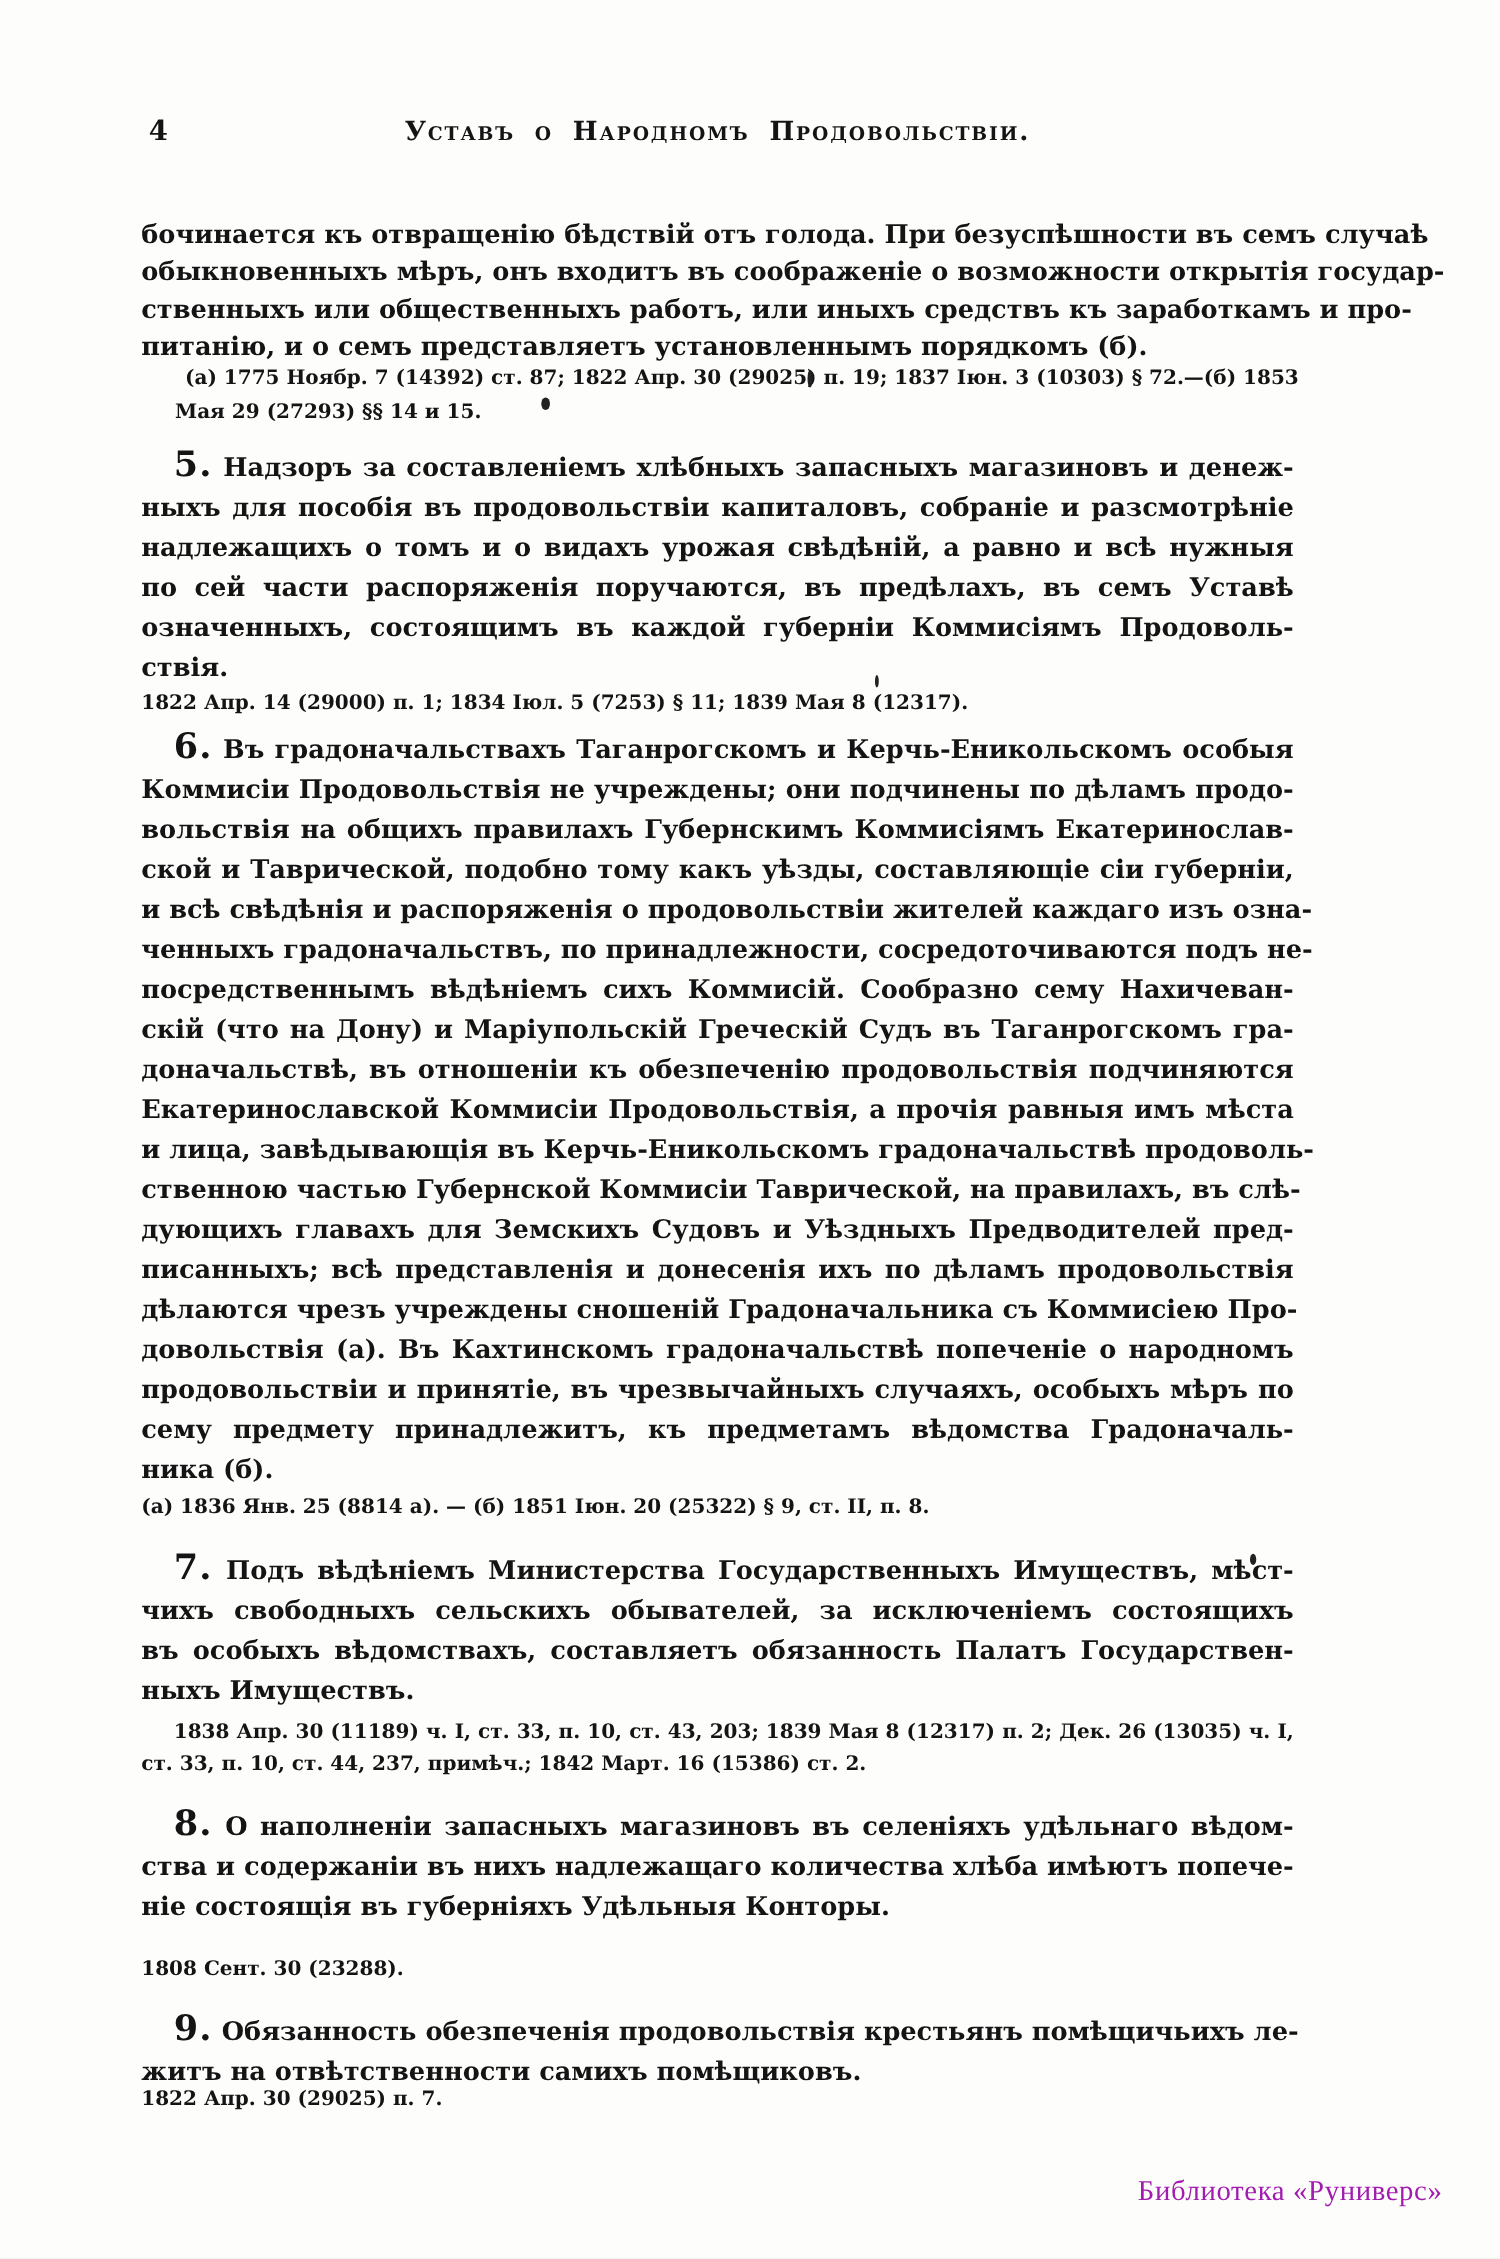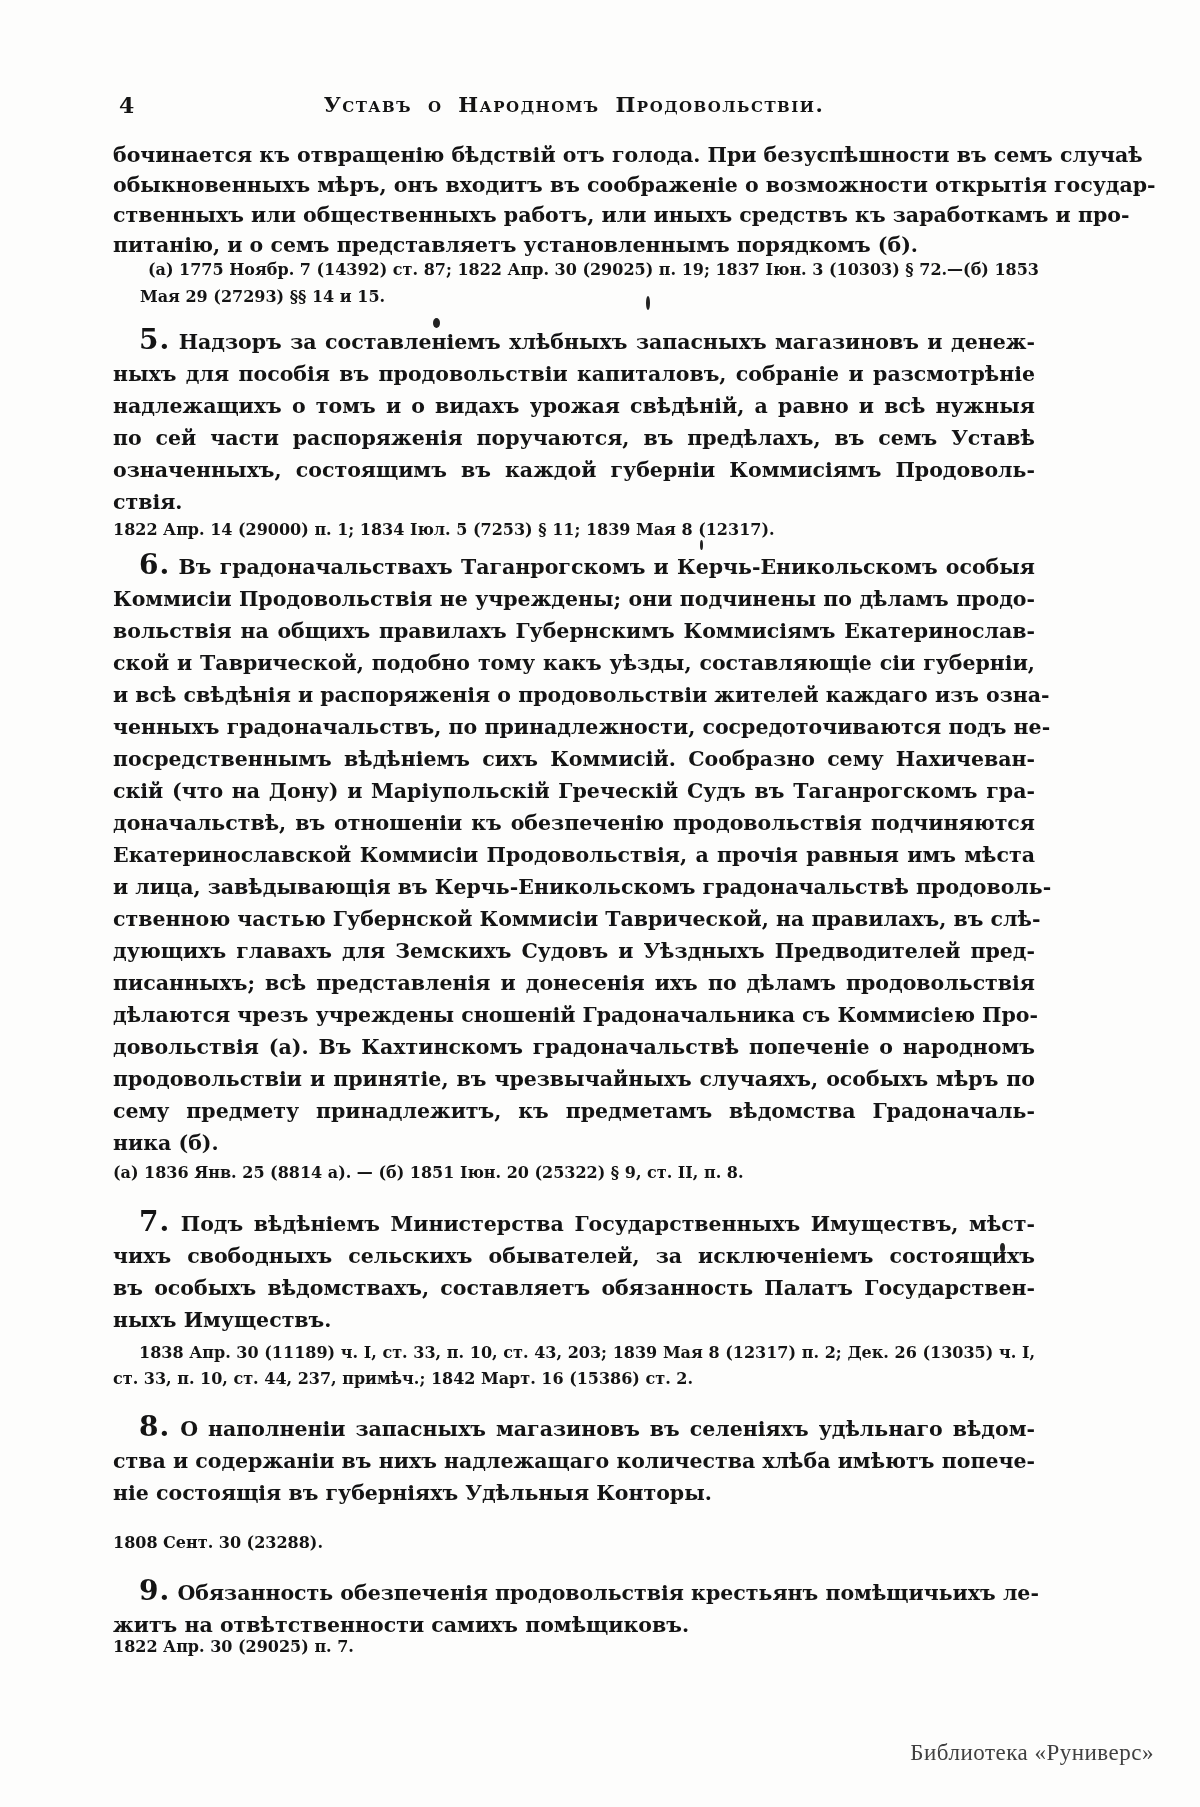--- a/index.html
+++ b/index.html
@@ -69,37 +69,37 @@
   }
   .cite-block .cite-line.last {
     text-align: center;
     text-align-last: left;
   }
   .cite-block.intro-cite { margin-left: 27px; width: 895px; margin-top: -4px; }
   .cite-block.s7-cite { margin-top: 4px; }
   .cite-block.s7-cite .cite-line { line-height: 26px; }
   .cite-line.first { text-indent: 8px; }
   .cite-line.first-wide { text-indent: 26px; }
-  .m-intro { margin-top: 22px; }
+  .m-intro { margin-top: 54px; }
   .m-s5 { margin-top: 16px; }
   .m-s5c { margin-top: -2px; }
   .m-s6 { margin-top: 8px; }
   .m-s6c { margin-top: 0px; }
   .m-s7 { margin-top: 22px; }
   .m-s8 { margin-top: 21px; }
   .m-s8c { margin-top: 20px; }
   .m-s9 { margin-top: 21px; }
   .m-s9c { margin-top: -8px; }
   .watermark {
     position: absolute;
     top: 1740px;
     right: 46px;
     font-size: 23px;
     font-weight: normal;
-    color: #404040;
+    color: #a21caf;
     font-family: "Liberation Serif", "DejaVu Serif", serif;
     letter-spacing: 0.5px;
   }
   .speck {
     position: absolute;
     background: #222;
     border-radius: 50%;
   }
 </style>
 </head>

